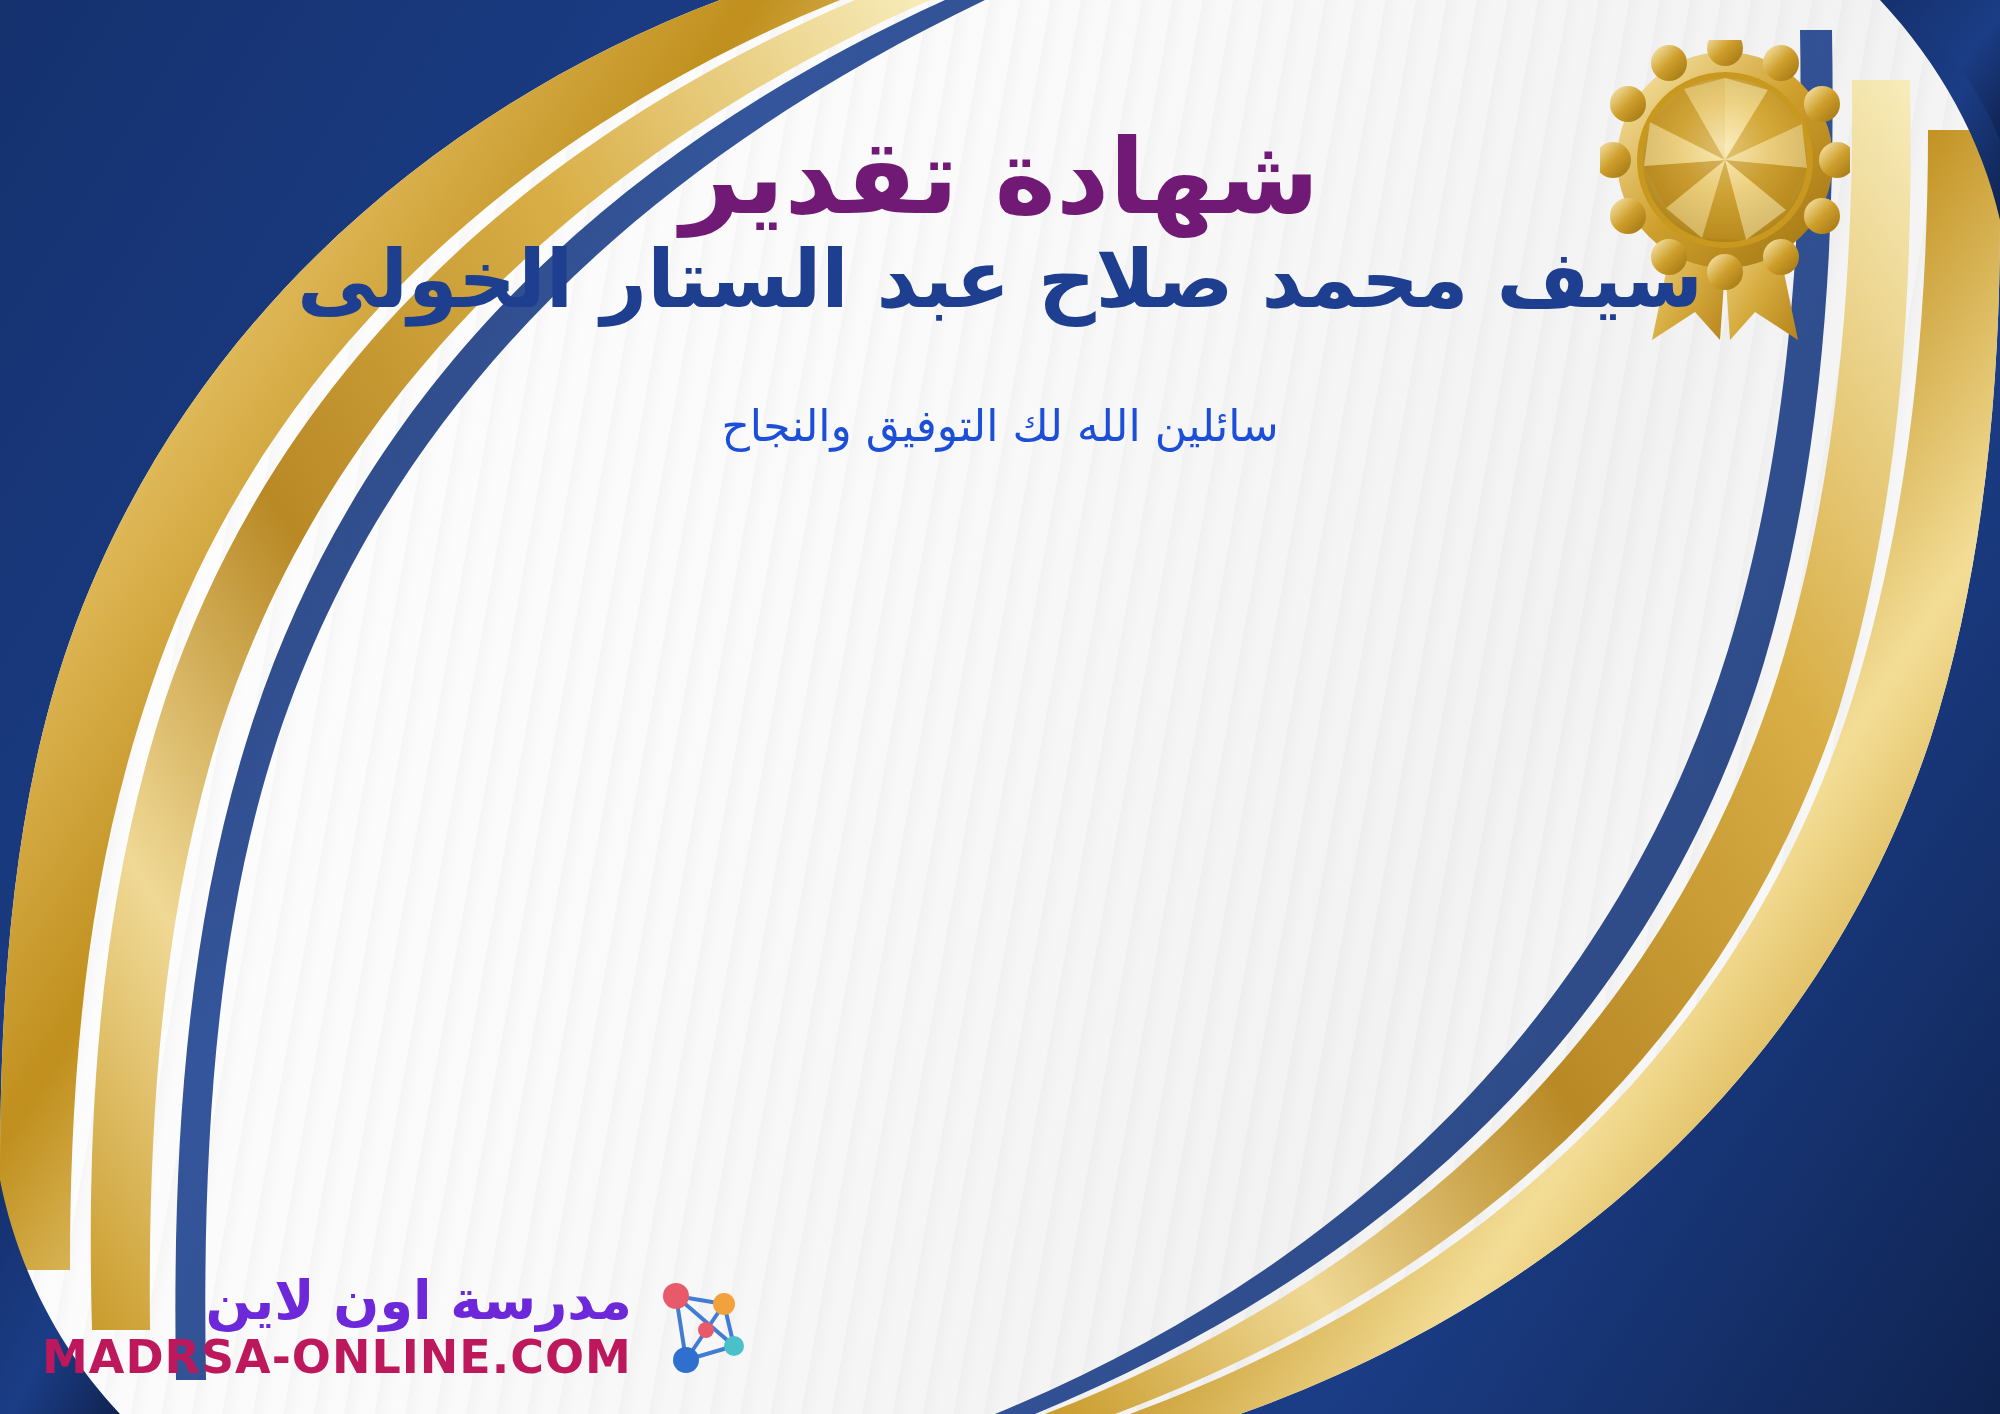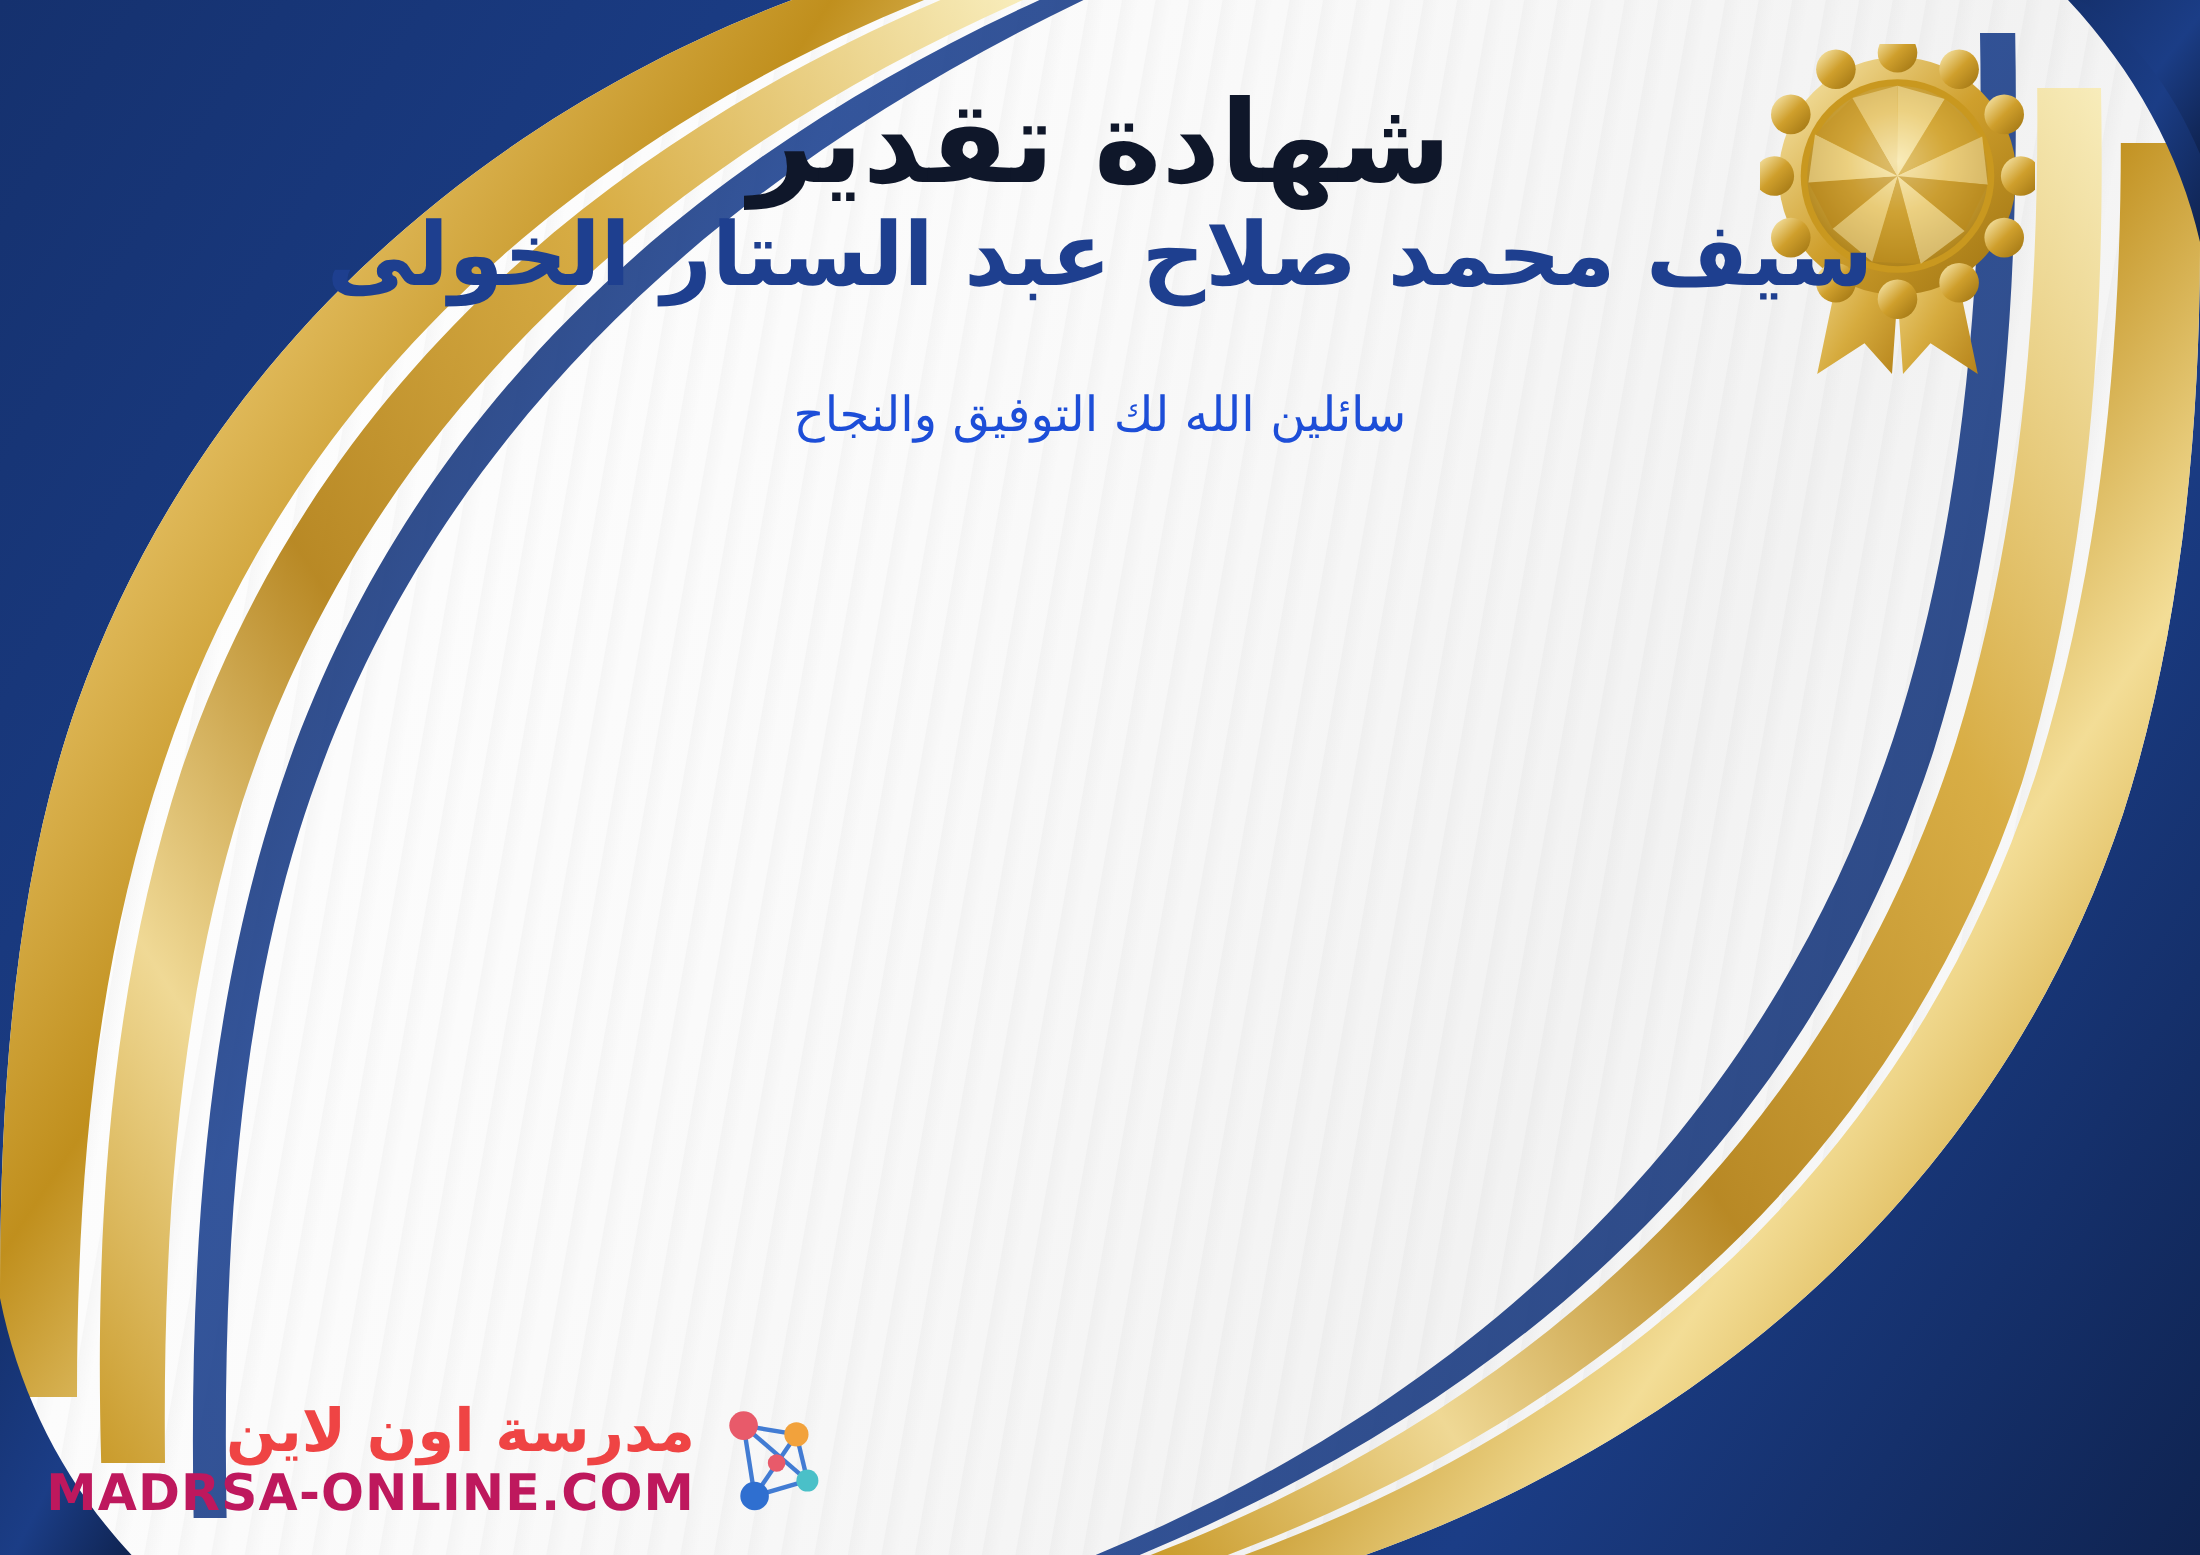--- a/index.html
+++ b/index.html
@@ -45,24 +45,24 @@
   
   .content {
     position: absolute;
     inset: 0;
     display: flex;
     flex-direction: column;
     align-items: center;
   }
 
   .title {
-    margin-top: 72px;
+    margin-top: 120px;
     font-size: 104px;
     font-weight: 700;
-    color: #0f172a;
+    color: #701a75;
     letter-spacing: 0px;
     line-height: 1.1;
     text-align: center;
     direction: rtl;
   }
 
   .recipient {
     font-size: 80px;
     font-weight: 700;
     color: #1e3f8f;
@@ -120,21 +120,21 @@
     align-items: center;
     gap: 14px;
   }
   .brand-text {
     direction: rtl;
     text-align: right;
   }
   .brand-ar {
     font-size: 54px;
     font-weight: 700;
-    color: #ef4444;
+    color: #6d28d9;
     line-height: 1.05;
     white-space: nowrap;
   }
   .brand-url {
     font-size: 46px;
     font-weight: 700;
     color: #be185d;
     letter-spacing: 1px;
     direction: ltr;
     text-align: left;

